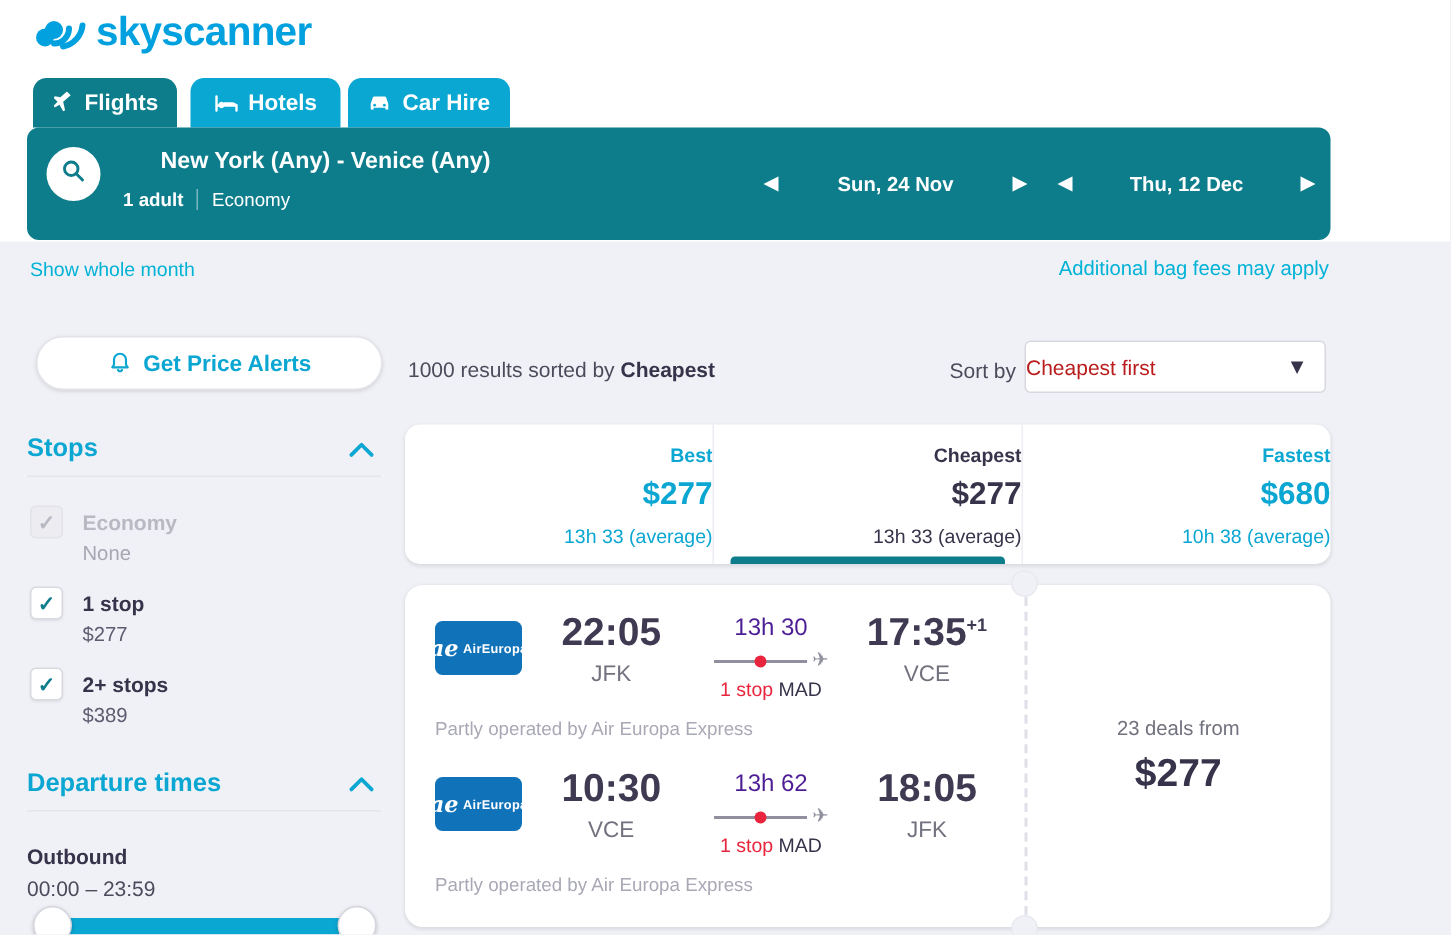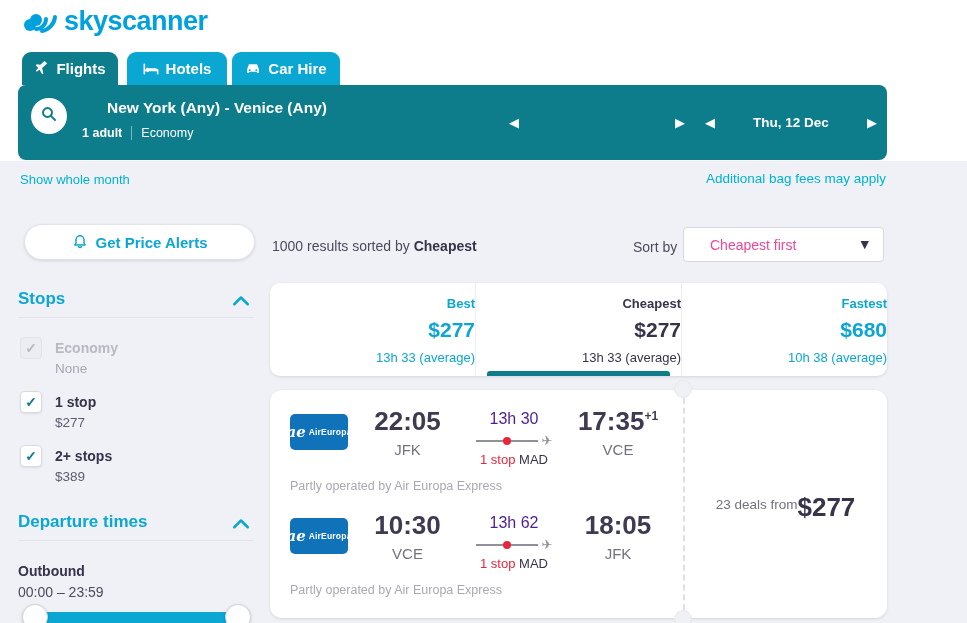--- a/index.html
+++ b/index.html
@@ -51,21 +51,21 @@
   .alerts-btn { position:absolute; left:24px; top:224px; width:231px; height:36px;
     background:#fff; border:1px solid #e3e3ea; border-radius:18px;
     display:flex; align-items:center; justify-content:center; gap:8px;
     box-shadow:0 1px 3px rgba(0,0,0,0.12); cursor:pointer;
     color:#0ba7d2; font-size:15px; font-weight:bold; }
   .results-text { position:absolute; left:272px; top:238px; font-size:14px; color:#4b4b5c; }
   .results-text b { color:#37334a; }
   .sort-label { position:absolute; left:633px; top:239px; font-size:14px; color:#4b4b5c; }
   .sort-dd { position:absolute; left:683px; top:227px; width:201px; height:35px; background:#fff;
     border:1px solid #d8d8e0; border-radius:4px; display:flex; align-items:center; cursor:pointer; }
-  .sort-dd .val { margin-left:26px; font-size:14px; color:#ec4899; }
+  .sort-dd .val { margin-left:0; font-size:14px; color:#b91c1c; }
   .sort-dd .caret { position:absolute; right:14px; font-size:11px; color:#37334a; font-family:"DejaVu Sans",sans-serif; }
 
   
   .side-title { position:absolute; left:18px; font-size:17px; font-weight:bold; color:#0ba7d2; }
   .chev { position:absolute; left:232px; cursor:pointer; }
   .divider { position:absolute; left:18px; width:236px; height:1px; background:#e4e4eb; }
   .cb { position:absolute; left:20px; width:22px; height:22px; border-radius:4px;
         display:flex; align-items:center; justify-content:center; font-size:14px; font-weight:bold; cursor:pointer; }
   .cb-on  { background:#fff; border:1px solid #d9d9e2; color:#0d7d8c; box-shadow:0 1px 2px rgba(0,0,0,0.08); }
   .cb-dis { background:#ececf1; border:1px solid #e2e2e9; color:#b9b9c4; cursor:default; }
@@ -110,21 +110,21 @@
   .rl-plane { color:#8f8f9e; font-size:13px; font-family:"DejaVu Sans",sans-serif; line-height:1; }
   .m-stops { font-size:13px; color:#37334a; }
   .m-stops .red { color:#e8253d; }
   .operated { position:absolute; left:20px; font-size:12.5px; color:#a9a9b6; }
   .tick-divider { position:absolute; left:413px; top:8px; bottom:8px; width:0;
       border-left:2px dashed #dfdfe8; }
   .notch { position:absolute; left:404px; width:18px; height:18px; border-radius:50%;
       background:#f0f1f6; border:1px solid #e8e8ef; }
   .notch-t { top:-10px; } .notch-b { bottom:-10px; }
   .price-col { position:absolute; left:414px; right:0; top:0; bottom:0;
-      display:flex; flex-direction:row; align-items:center; justify-content:center; }
+      display:flex; flex-direction:column; align-items:center; justify-content:center; }
   .deals { font-size:13.5px; color:#72727f; }
   .big-price { font-size:26px; font-weight:bold; color:#37334a; margin-top:7px; }
   .select-btn { margin-top:16px; padding:9px 22px; background:#0ecb6b; border-radius:22px;
       color:#fff; font-size:15px; font-weight:bold; display:flex; align-items:center; gap:8px;
       cursor:pointer; box-shadow:0 2px 6px rgba(14,203,107,0.45); }
 </style>
 </head>
 <body>
 
 <div class="screen">
@@ -179,20 +179,21 @@
       </span>
     </div>
     <div class="route">New York (Any) - Venice (Any)</div>
     <div class="subrow">
       <span class="pax">1 adult</span>
       <span class="vsep"></span>
       <span>Economy</span>
     </div>
 
     <div class="stepper st-p1 arrow-btn">◀</div>
+    <div class="stepper st-d1 date-label">Sun, 24 Nov</div>
     <div class="stepper st-n1 arrow-btn">▶</div>
     <div class="stepper st-p2 arrow-btn">◀</div>
     <div class="stepper st-d2 date-label">Thu, 12 Dec</div>
     <div class="stepper st-n2 arrow-btn">▶</div>
   </div>
 
   <div class="link link-month">Show whole month</div>
   <div class="link link-bags">Additional bag fees may apply</div>
 
   <div class="alerts-btn">

